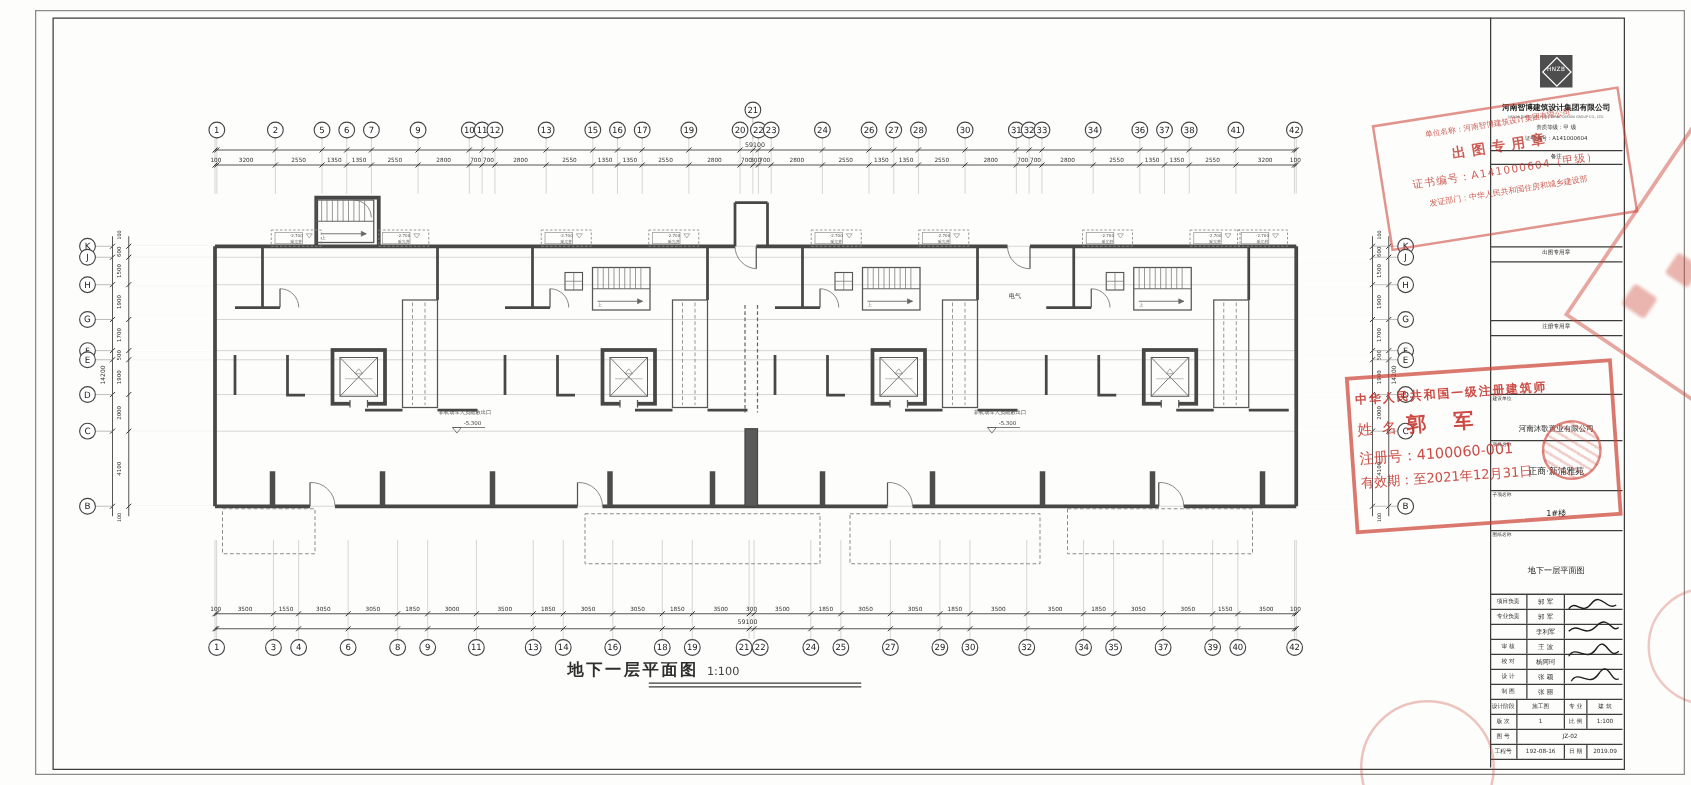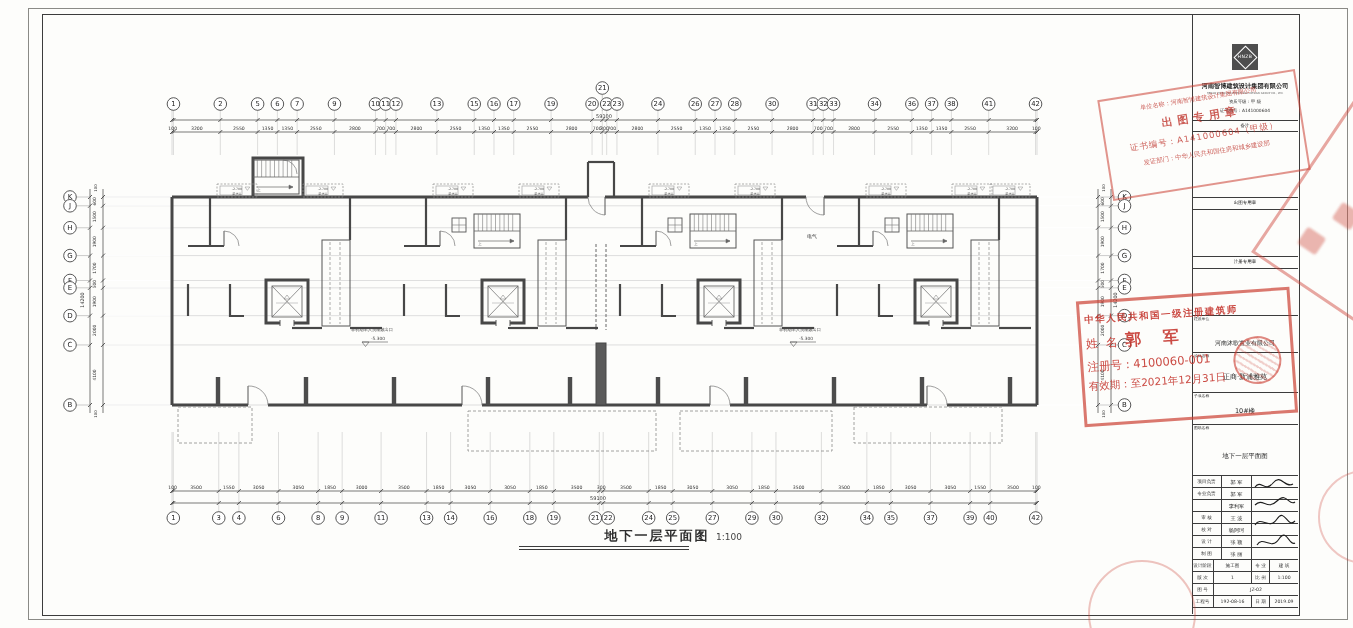--- a/index.html
+++ b/index.html
@@ -4,21 +4,21 @@
 <style>
   html,body{margin:0;padding:0;background:#f3f2ef;}
   #page{position:relative;width:1353px;height:628px;background:#fdfdfb;overflow:hidden;
         font-family:"DejaVu Sans","Liberation Sans",sans-serif;color:#333;}
   .abs{position:absolute;}
   
   #frame-outer{left:28px;top:8px;width:1318px;height:610px;border:1px solid #8a8a86;}
   #frame-inner{left:42px;top:14px;width:1256px;height:600px;border:1.6px solid #3c3c3c;}
   #tb-leftline{left:1192px;top:14px;width:0;height:600px;border-left:1px solid #3c3c3c;}
   
-  #plan-title{left:442px;top:527px;width:300px;text-align:right;font-weight:bold;
+  #plan-title{left:454px;top:527px;width:300px;text-align:left;font-weight:bold;
               font-size:13px;color:#2e2e2e;letter-spacing:2px;}
   #plan-title .scale{font-size:9px;font-weight:normal;letter-spacing:0;color:#444;}
   .title-ul1{left:519px;top:546px;width:170px;height:0;border-top:1.6px solid #3c3c3c;}
   .title-ul2{left:519px;top:549px;width:170px;height:0;border-top:.7px solid #3c3c3c;}
   
   .hair{background:#3c3c3c;height:1px;left:1192px;width:106px;}
   .tb-bandhead{left:1192px;width:106px;text-align:center;font-size:4.5px;color:#222;line-height:11px;height:11px;}
   .tb-band{left:1192px;width:106px;border-bottom:.8px solid #3c3c3c;}
   .tb-mini{position:absolute;left:2px;top:1px;font-size:3.8px;color:#333;}
   .tb-val{position:absolute;left:0;right:0;bottom:4px;text-align:center;color:#1d1d1d;}
@@ -937,21 +937,21 @@
   <div class="abs tb-band" style="top:315px;height:37px">
     <div class="tb-mini">建设单位</div>
     <div class="tb-val" style="font-size:6px">河南沐歌置业有限公司</div>
   </div>
   <div class="abs tb-band" style="top:352px;height:40px">
     <div class="tb-mini">项目名称</div>
     <div class="tb-val" style="font-size:7px;bottom:10px">正商·新浦雅苑</div>
   </div>
   <div class="abs tb-band" style="top:392px;height:32px">
     <div class="tb-mini">子项名称</div>
-    <div class="tb-val" style="font-size:6.5px;bottom:8px">10#楼</div>
+    <div class="tb-val" style="font-size:6.5px;bottom:8px">1#楼</div>
   </div>
   <div class="abs tb-band" style="top:424px;height:51px">
     <div class="tb-mini">图纸名称</div>
     <div class="tb-val" style="font-size:6.5px;bottom:14px">地下一层平面图</div>
   </div>
 
   <div class="abs" id="tb-table">
     <div class="tbr">
         <div class="tbc w30">项目负责</div>
         <div class="tbc w30b nm">郭 军</div>

